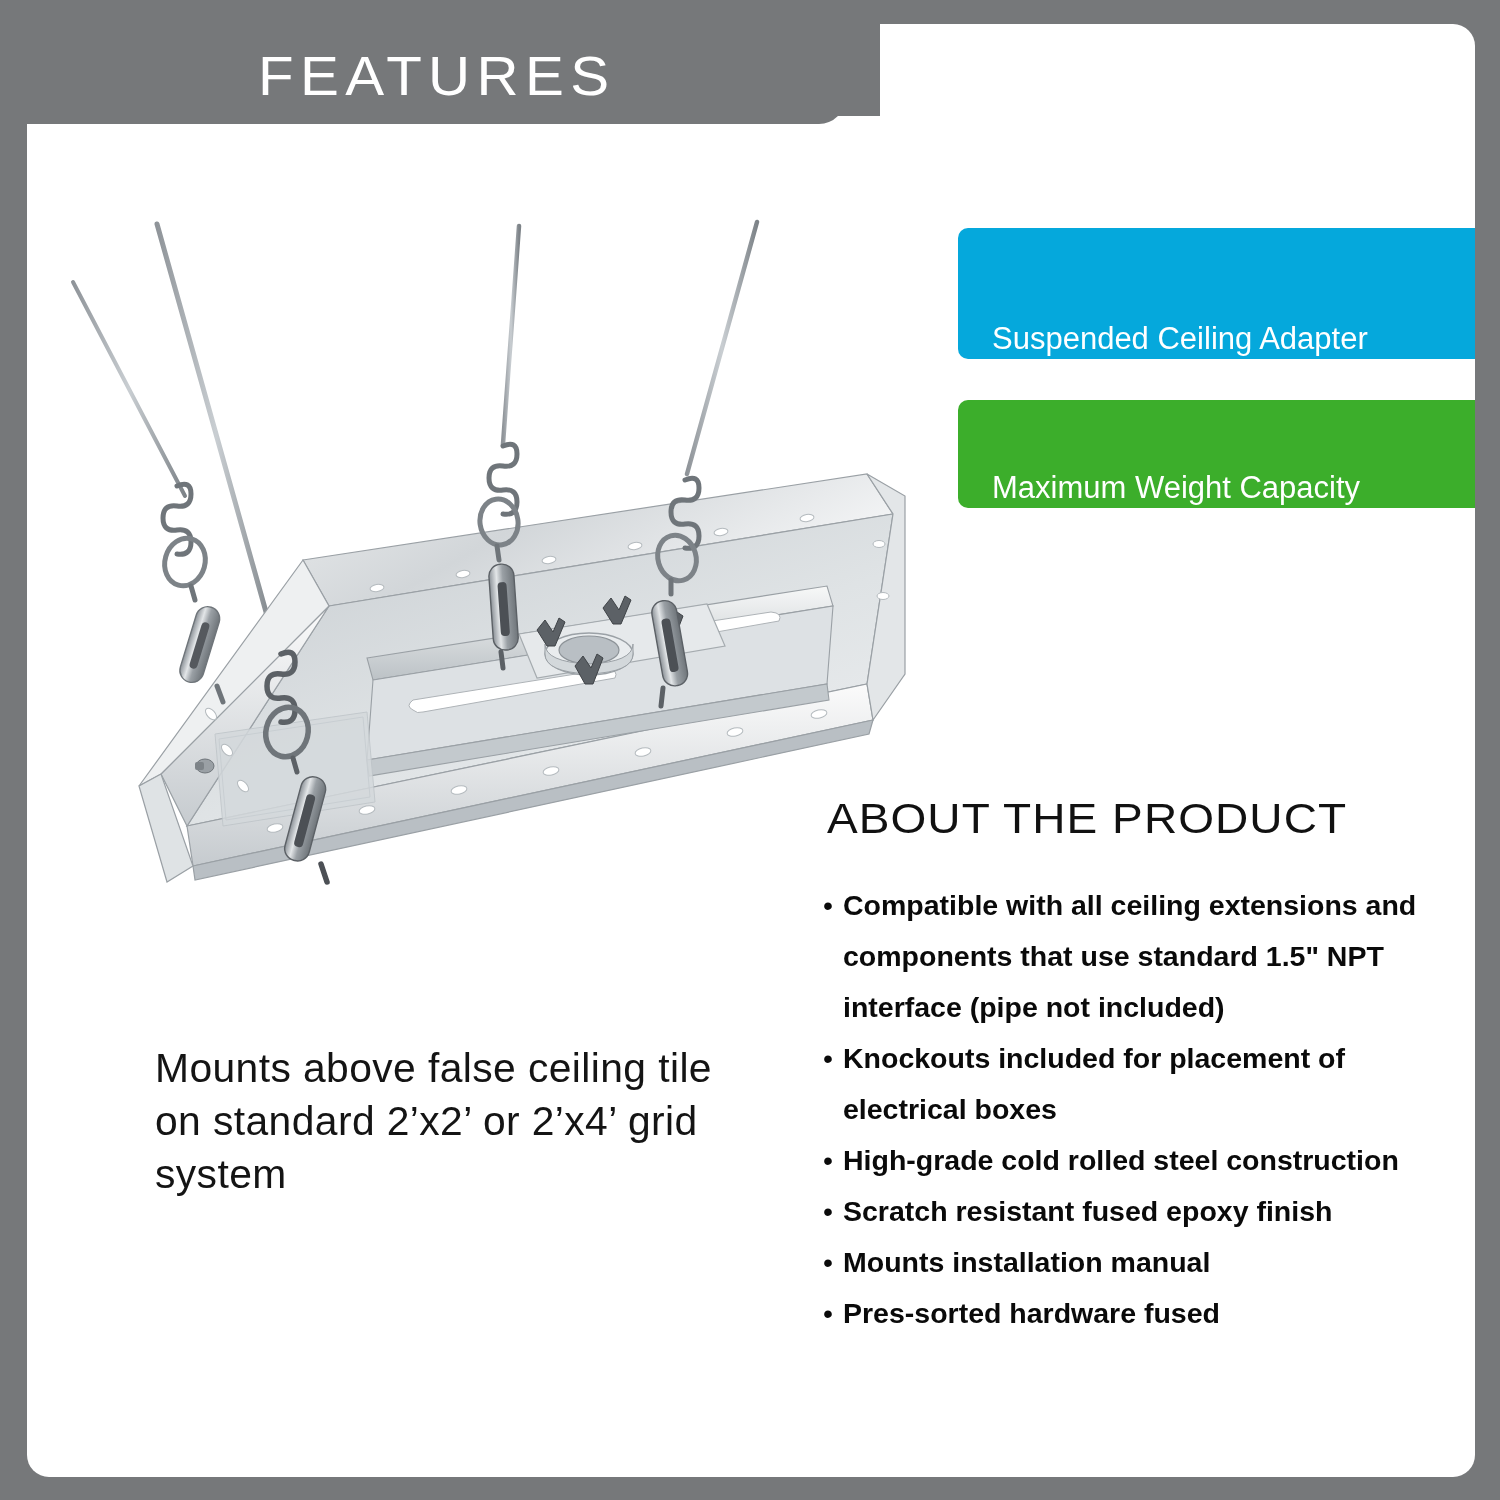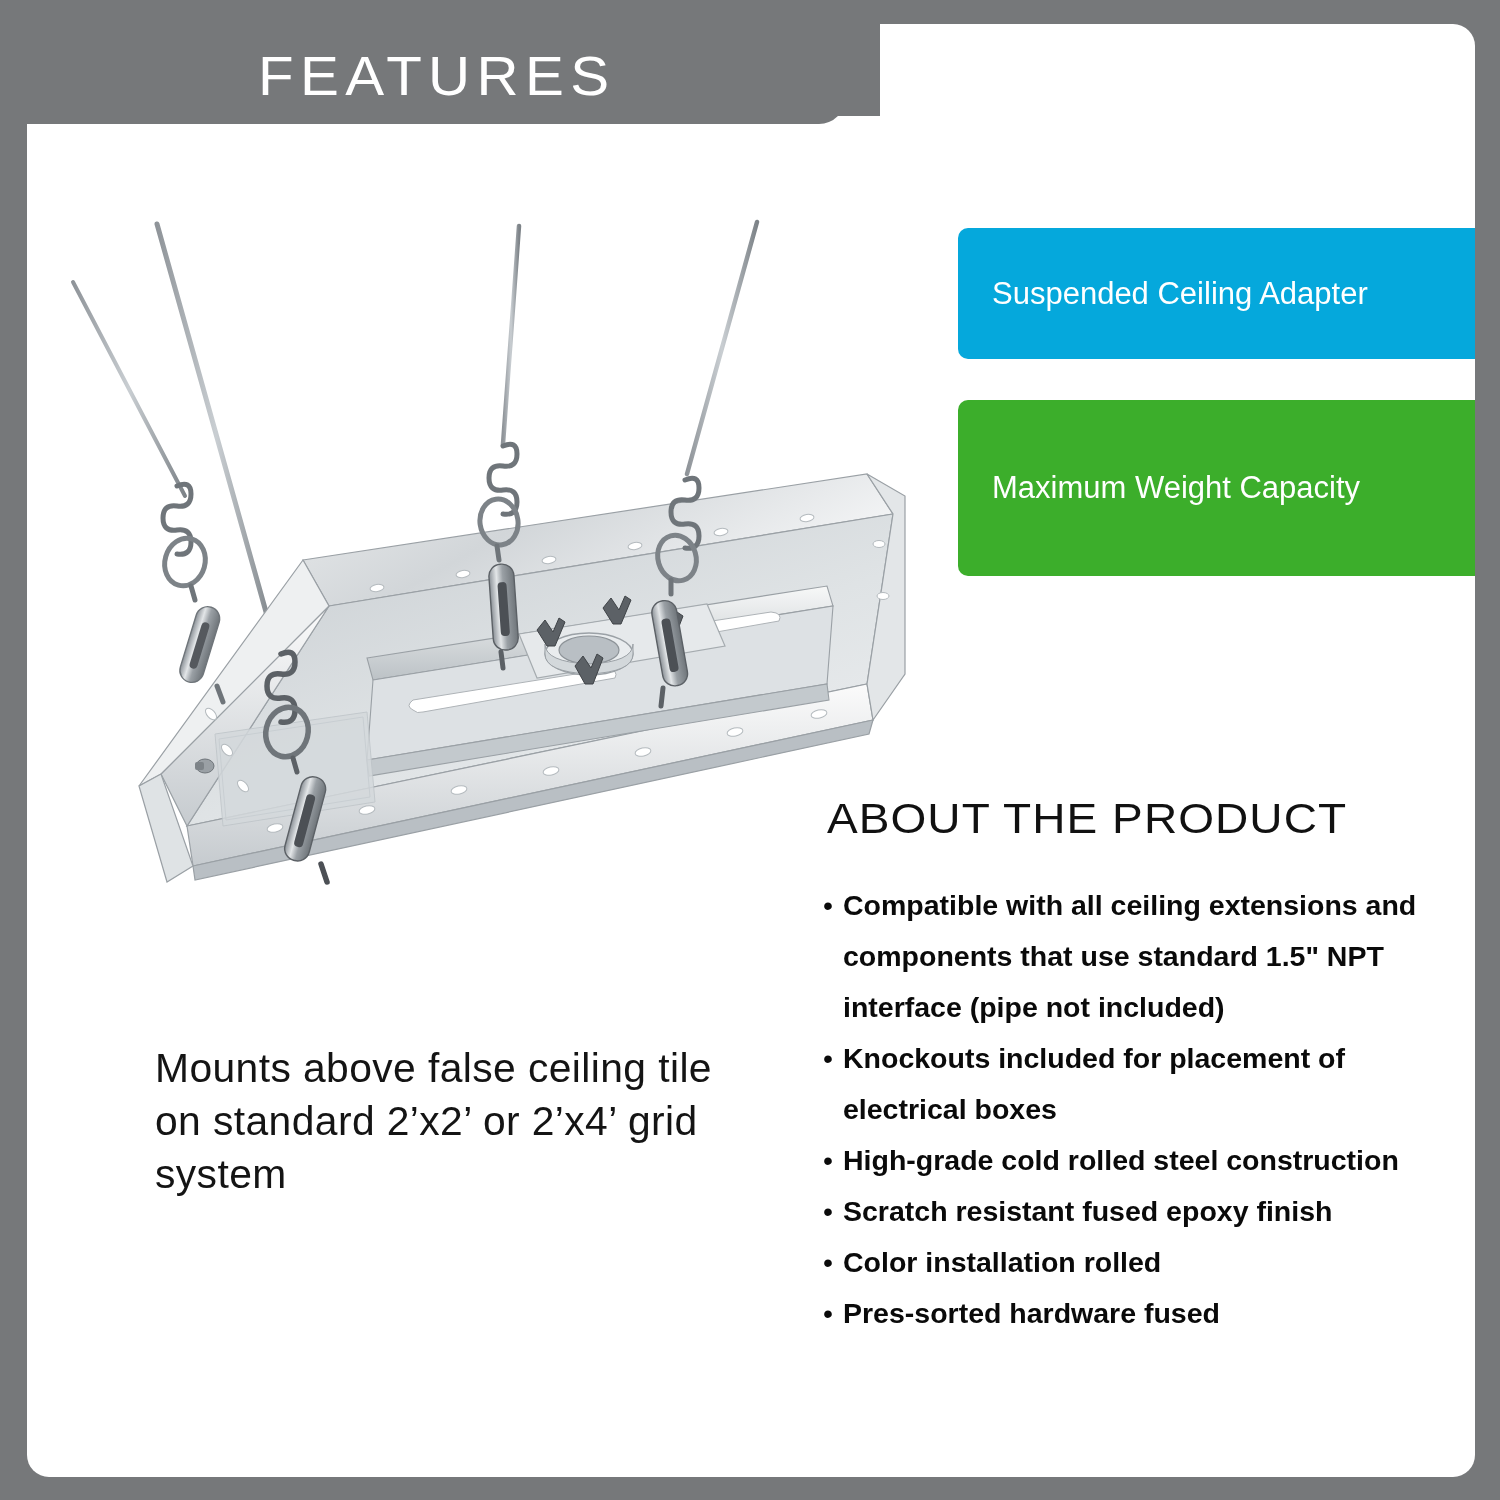--- a/index.html
+++ b/index.html
@@ -72,38 +72,38 @@
   
   .badge {
     position: absolute;
     right: 0;
     color: #ffffff;
     font-size: 31px;
     line-height: 1.28;
     padding: 0 0 0 34px;
     display: flex;
     flex-direction: column;
-    justify-content: center;
+    justify-content: flex-end;
     box-sizing: border-box;
     border-top-left-radius: 10px;
     border-bottom-left-radius: 10px;
     z-index: 3;
   }
   #badge-blue {
     left: 931px;
     top: 204px;
     width: 517px;
     height: 131px;
     background: #05a8dc;
   }
   #badge-green {
     left: 931px;
     top: 376px;
     width: 517px;
-    height: 176px;
+    height: 108px;
     background: #3cae2b;
   }
   .badge-line { display: block; }
 
   
   #about-heading {
     position: absolute;
     left: 800px;
     top: 770px;
     font-size: 43px;
@@ -368,21 +368,21 @@
       <div class="bullet">
         <span class="bullet-dot">•</span>
         <span class="bullet-text">High-grade cold rolled steel construction</span>
       </div>
       <div class="bullet">
         <span class="bullet-dot">•</span>
         <span class="bullet-text">Scratch resistant fused epoxy finish</span>
       </div>
       <div class="bullet">
         <span class="bullet-dot">•</span>
-        <span class="bullet-text">Color installation rolled</span>
+        <span class="bullet-text">Mounts installation manual</span>
       </div>
       <div class="bullet">
         <span class="bullet-dot">•</span>
         <span class="bullet-text">Pres-sorted hardware fused</span>
       </div>
     </div>
 
     <div id="caption">Mounts above false ceiling tile on standard 2’x2’ or 2’x4’ grid system</div>
 
   </div>

